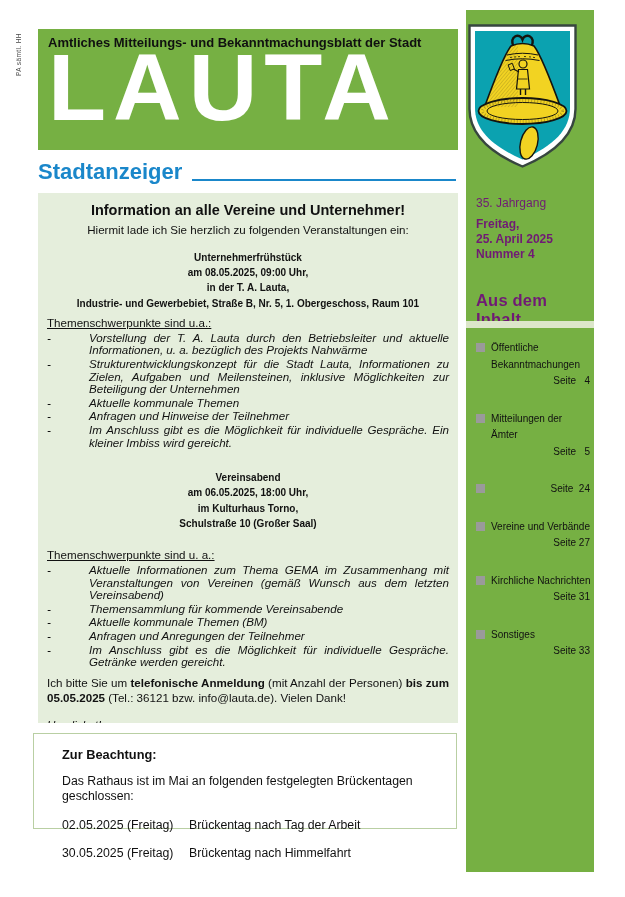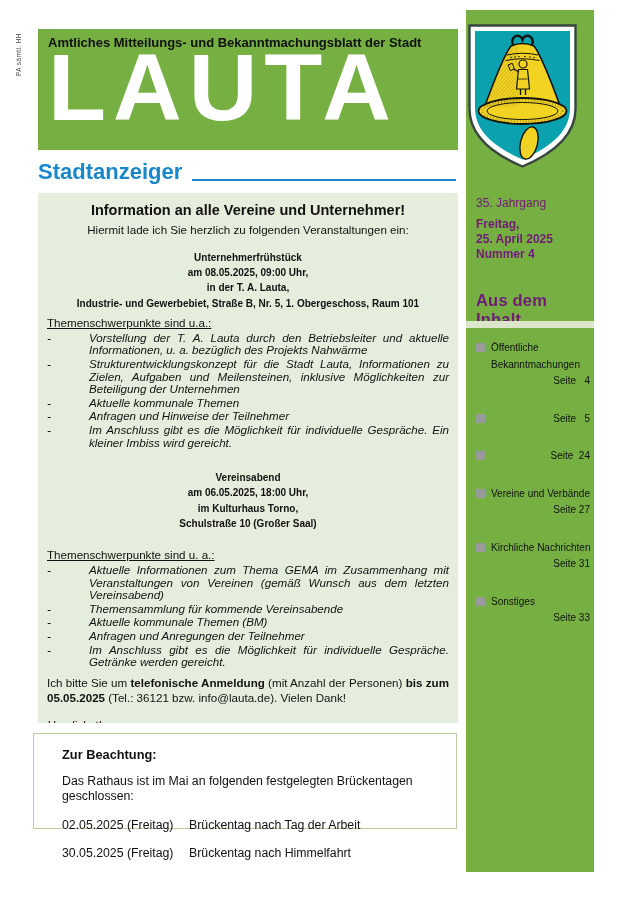--- a/index.html
+++ b/index.html
@@ -115,20 +115,21 @@
     <div class="sb-divider"></div>
 
     <div class="toc">
       <div class="toc-item">
         <span class="bullet"></span>
         <div class="toc-label">Öffentliche Bekanntmachungen</div>
         <div class="toc-page">Seite   4</div>
       </div>
       <div class="toc-item">
         <span class="bullet"></span>
+        <div class="toc-label">Mitteilungen der Ämter</div>
         <div class="toc-page">Seite   5</div>
       </div>
       <div class="toc-item">
         <span class="bullet"></span>
         <div class="toc-page">Seite  24</div>
       </div>
       <div class="toc-item">
         <span class="bullet"></span>
         <div class="toc-label">Vereine und Verbände</div>
         <div class="toc-page">Seite 27</div>

